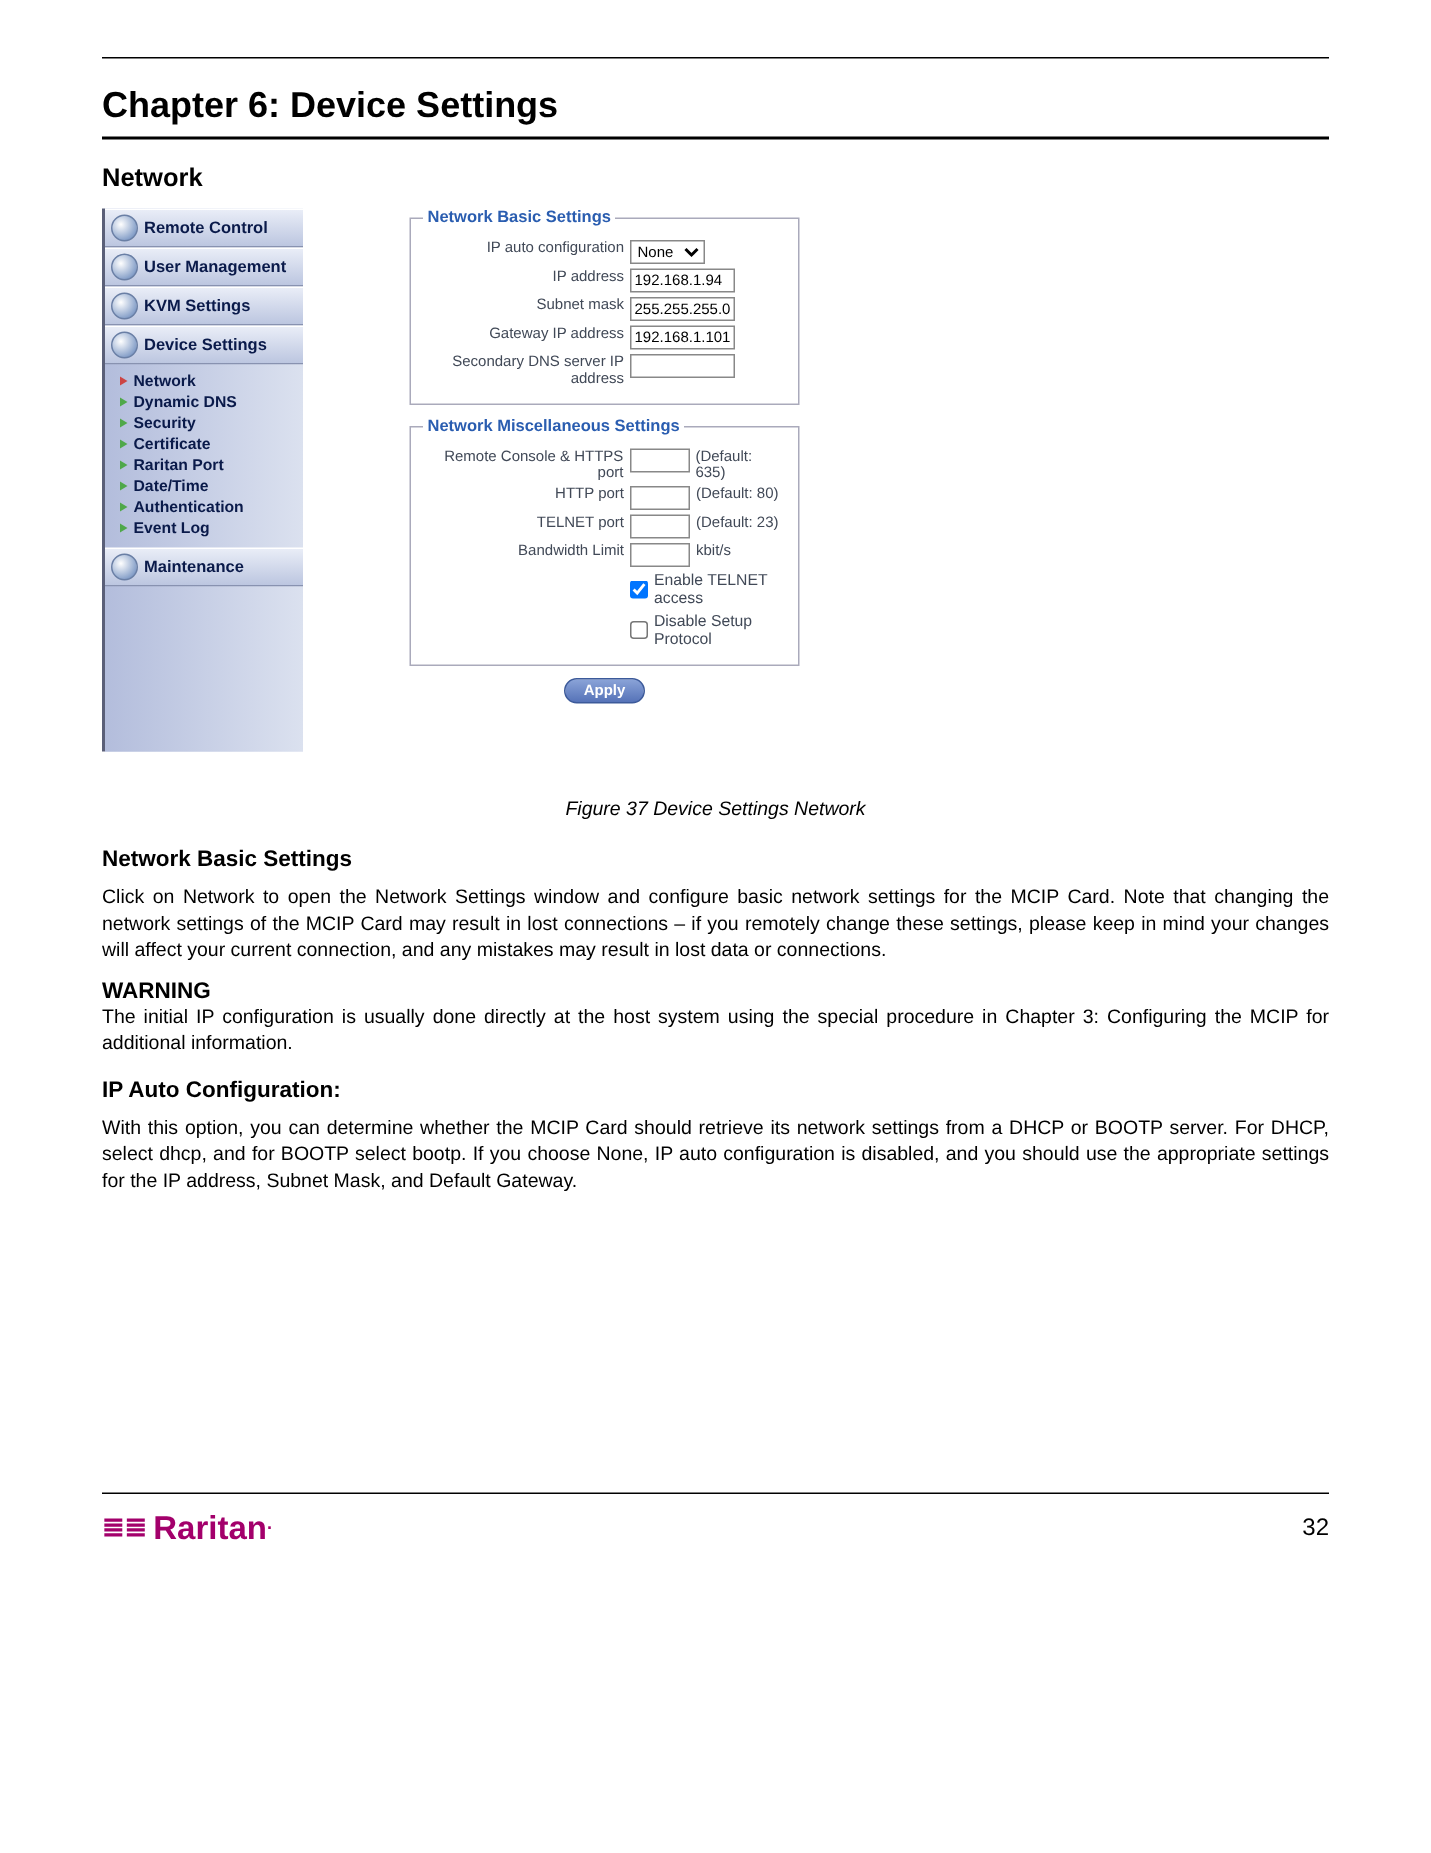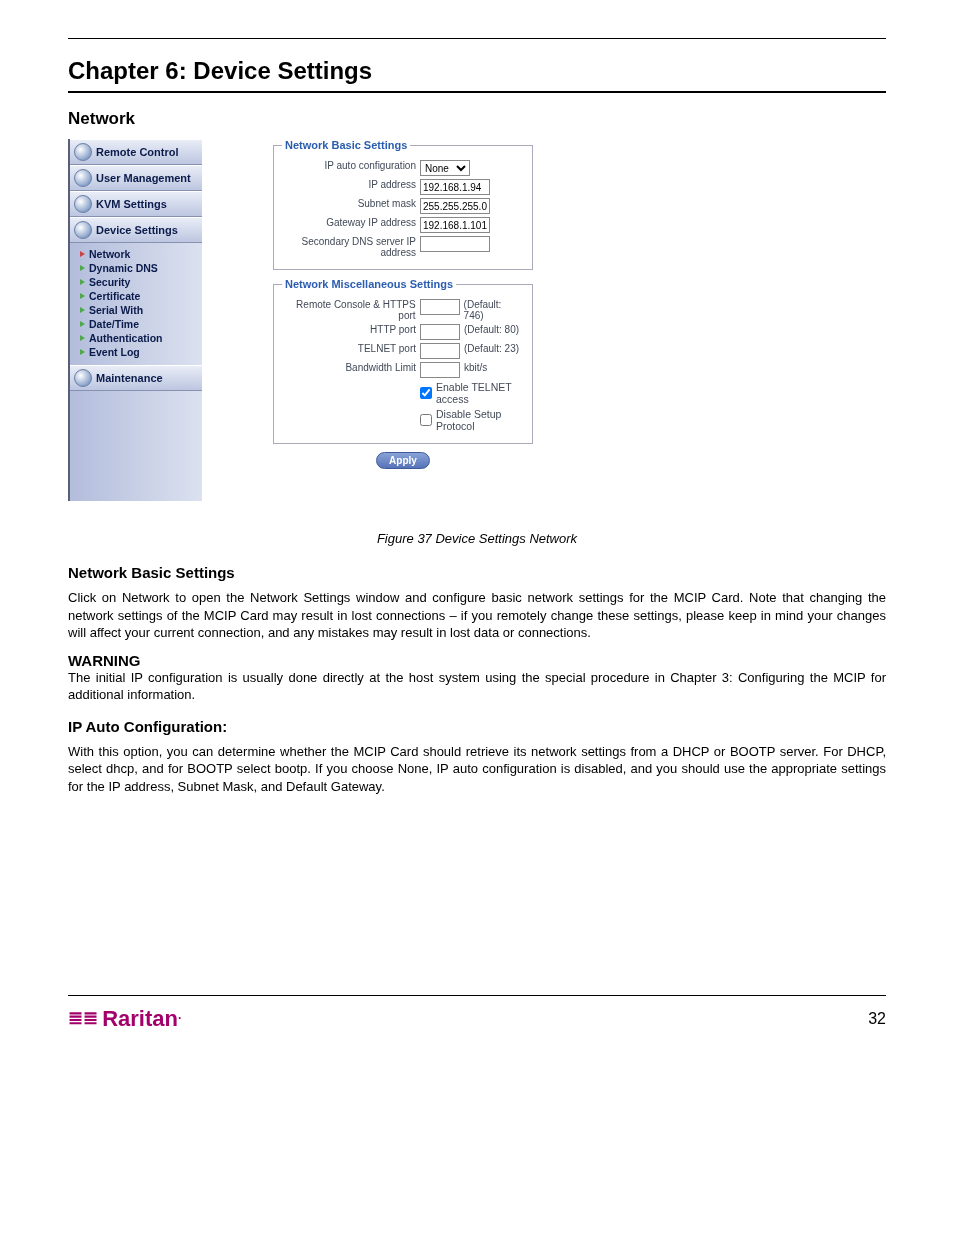--- a/index.html
+++ b/index.html
@@ -84,21 +84,21 @@
         <div class="sub-item">
             <span class="arrow"></span>
             <span>Security</span>
           </div>
         <div class="sub-item">
             <span class="arrow"></span>
             <span>Certificate</span>
           </div>
         <div class="sub-item">
             <span class="arrow"></span>
-            <span>Serial With</span>
+            <span>Raritan Port</span>
           </div>
         <div class="sub-item">
             <span class="arrow"></span>
             <span>Date/Time</span>
           </div>
         <div class="sub-item">
             <span class="arrow"></span>
             <span>Authentication</span>
           </div>
         <div class="sub-item">
@@ -136,21 +136,21 @@
             <span class="form-label">Secondary DNS server IP address</span>
           <input class="form-input" value="" style="">
           </div>
       </fieldset>
 
       <fieldset>
         <legend>Network Miscellaneous Settings</legend>
         <div class="form-row">
             <span class="form-label">Remote Console &amp; HTTPS port</span>
           <input class="form-input" style="width: 40px;" value="">
-          <span class="hint">(Default: 746)</span>
+          <span class="hint">(Default: 635)</span>
           </div>
         <div class="form-row">
             <span class="form-label">HTTP port</span>
           <input class="form-input" style="width: 40px;" value="">
           <span class="hint">(Default: 80)</span>
           </div>
         <div class="form-row">
             <span class="form-label">TELNET port</span>
           <input class="form-input" style="width: 40px;" value="">
           <span class="hint">(Default: 23)</span>

